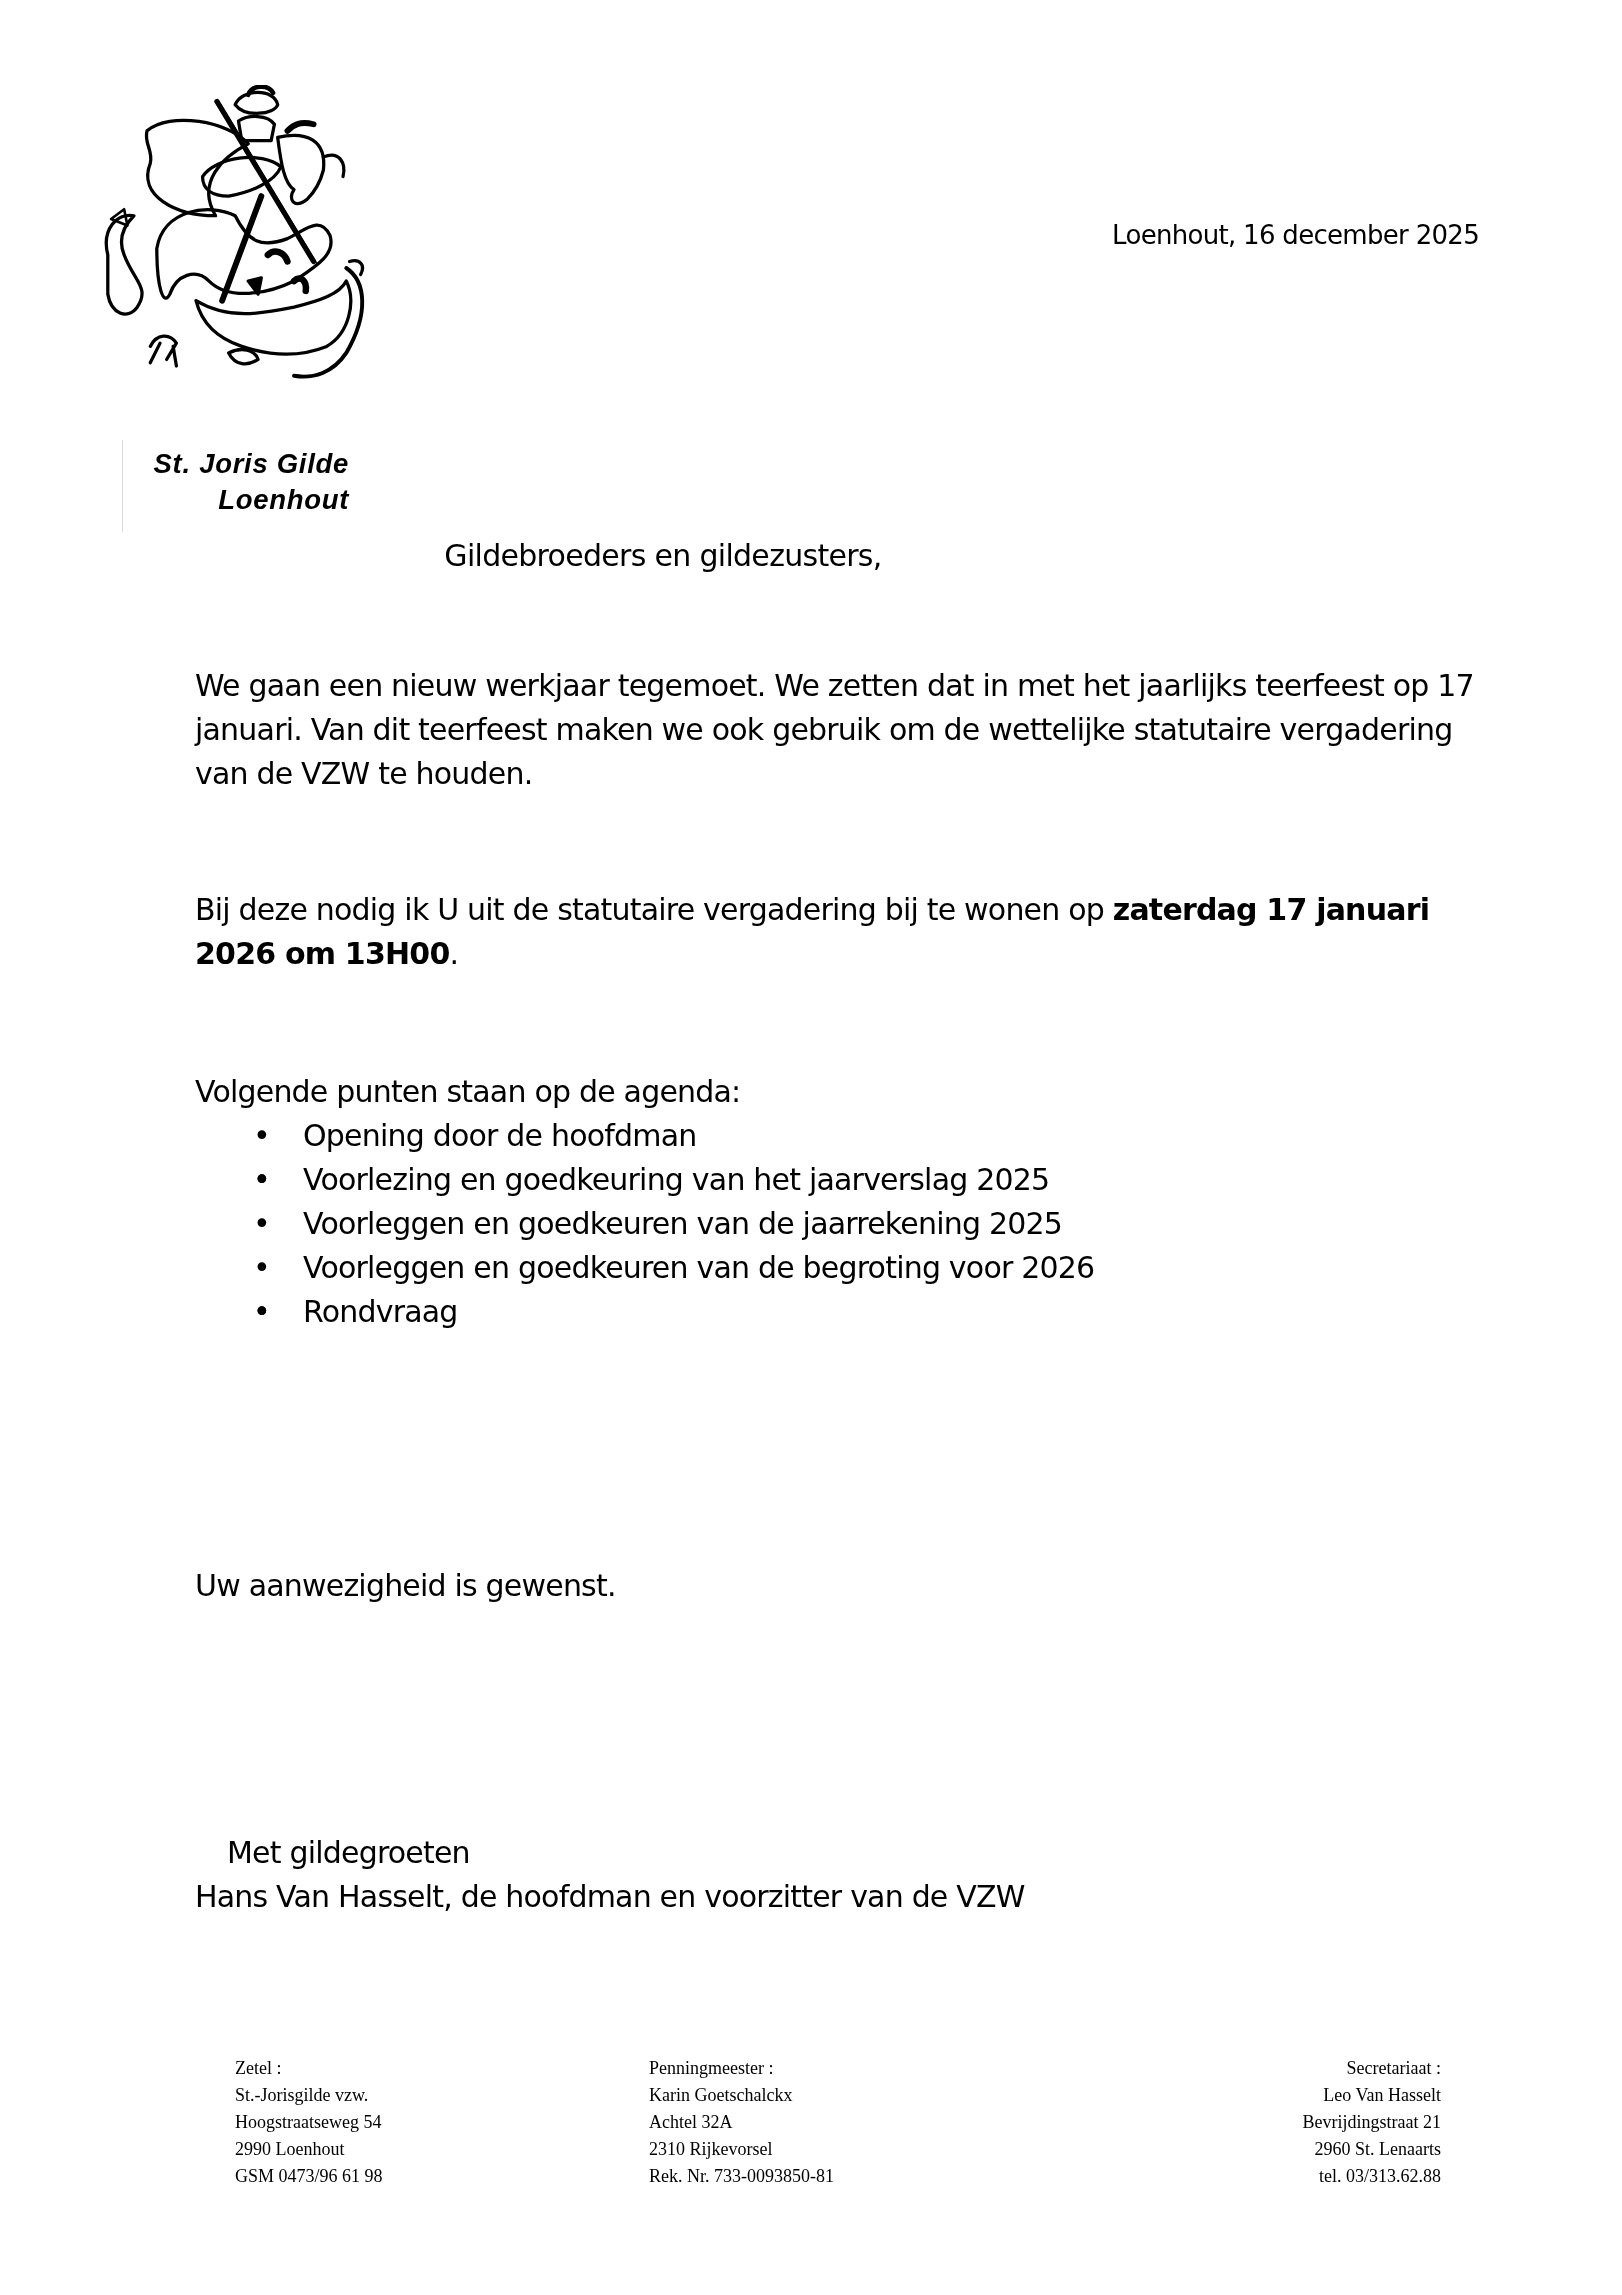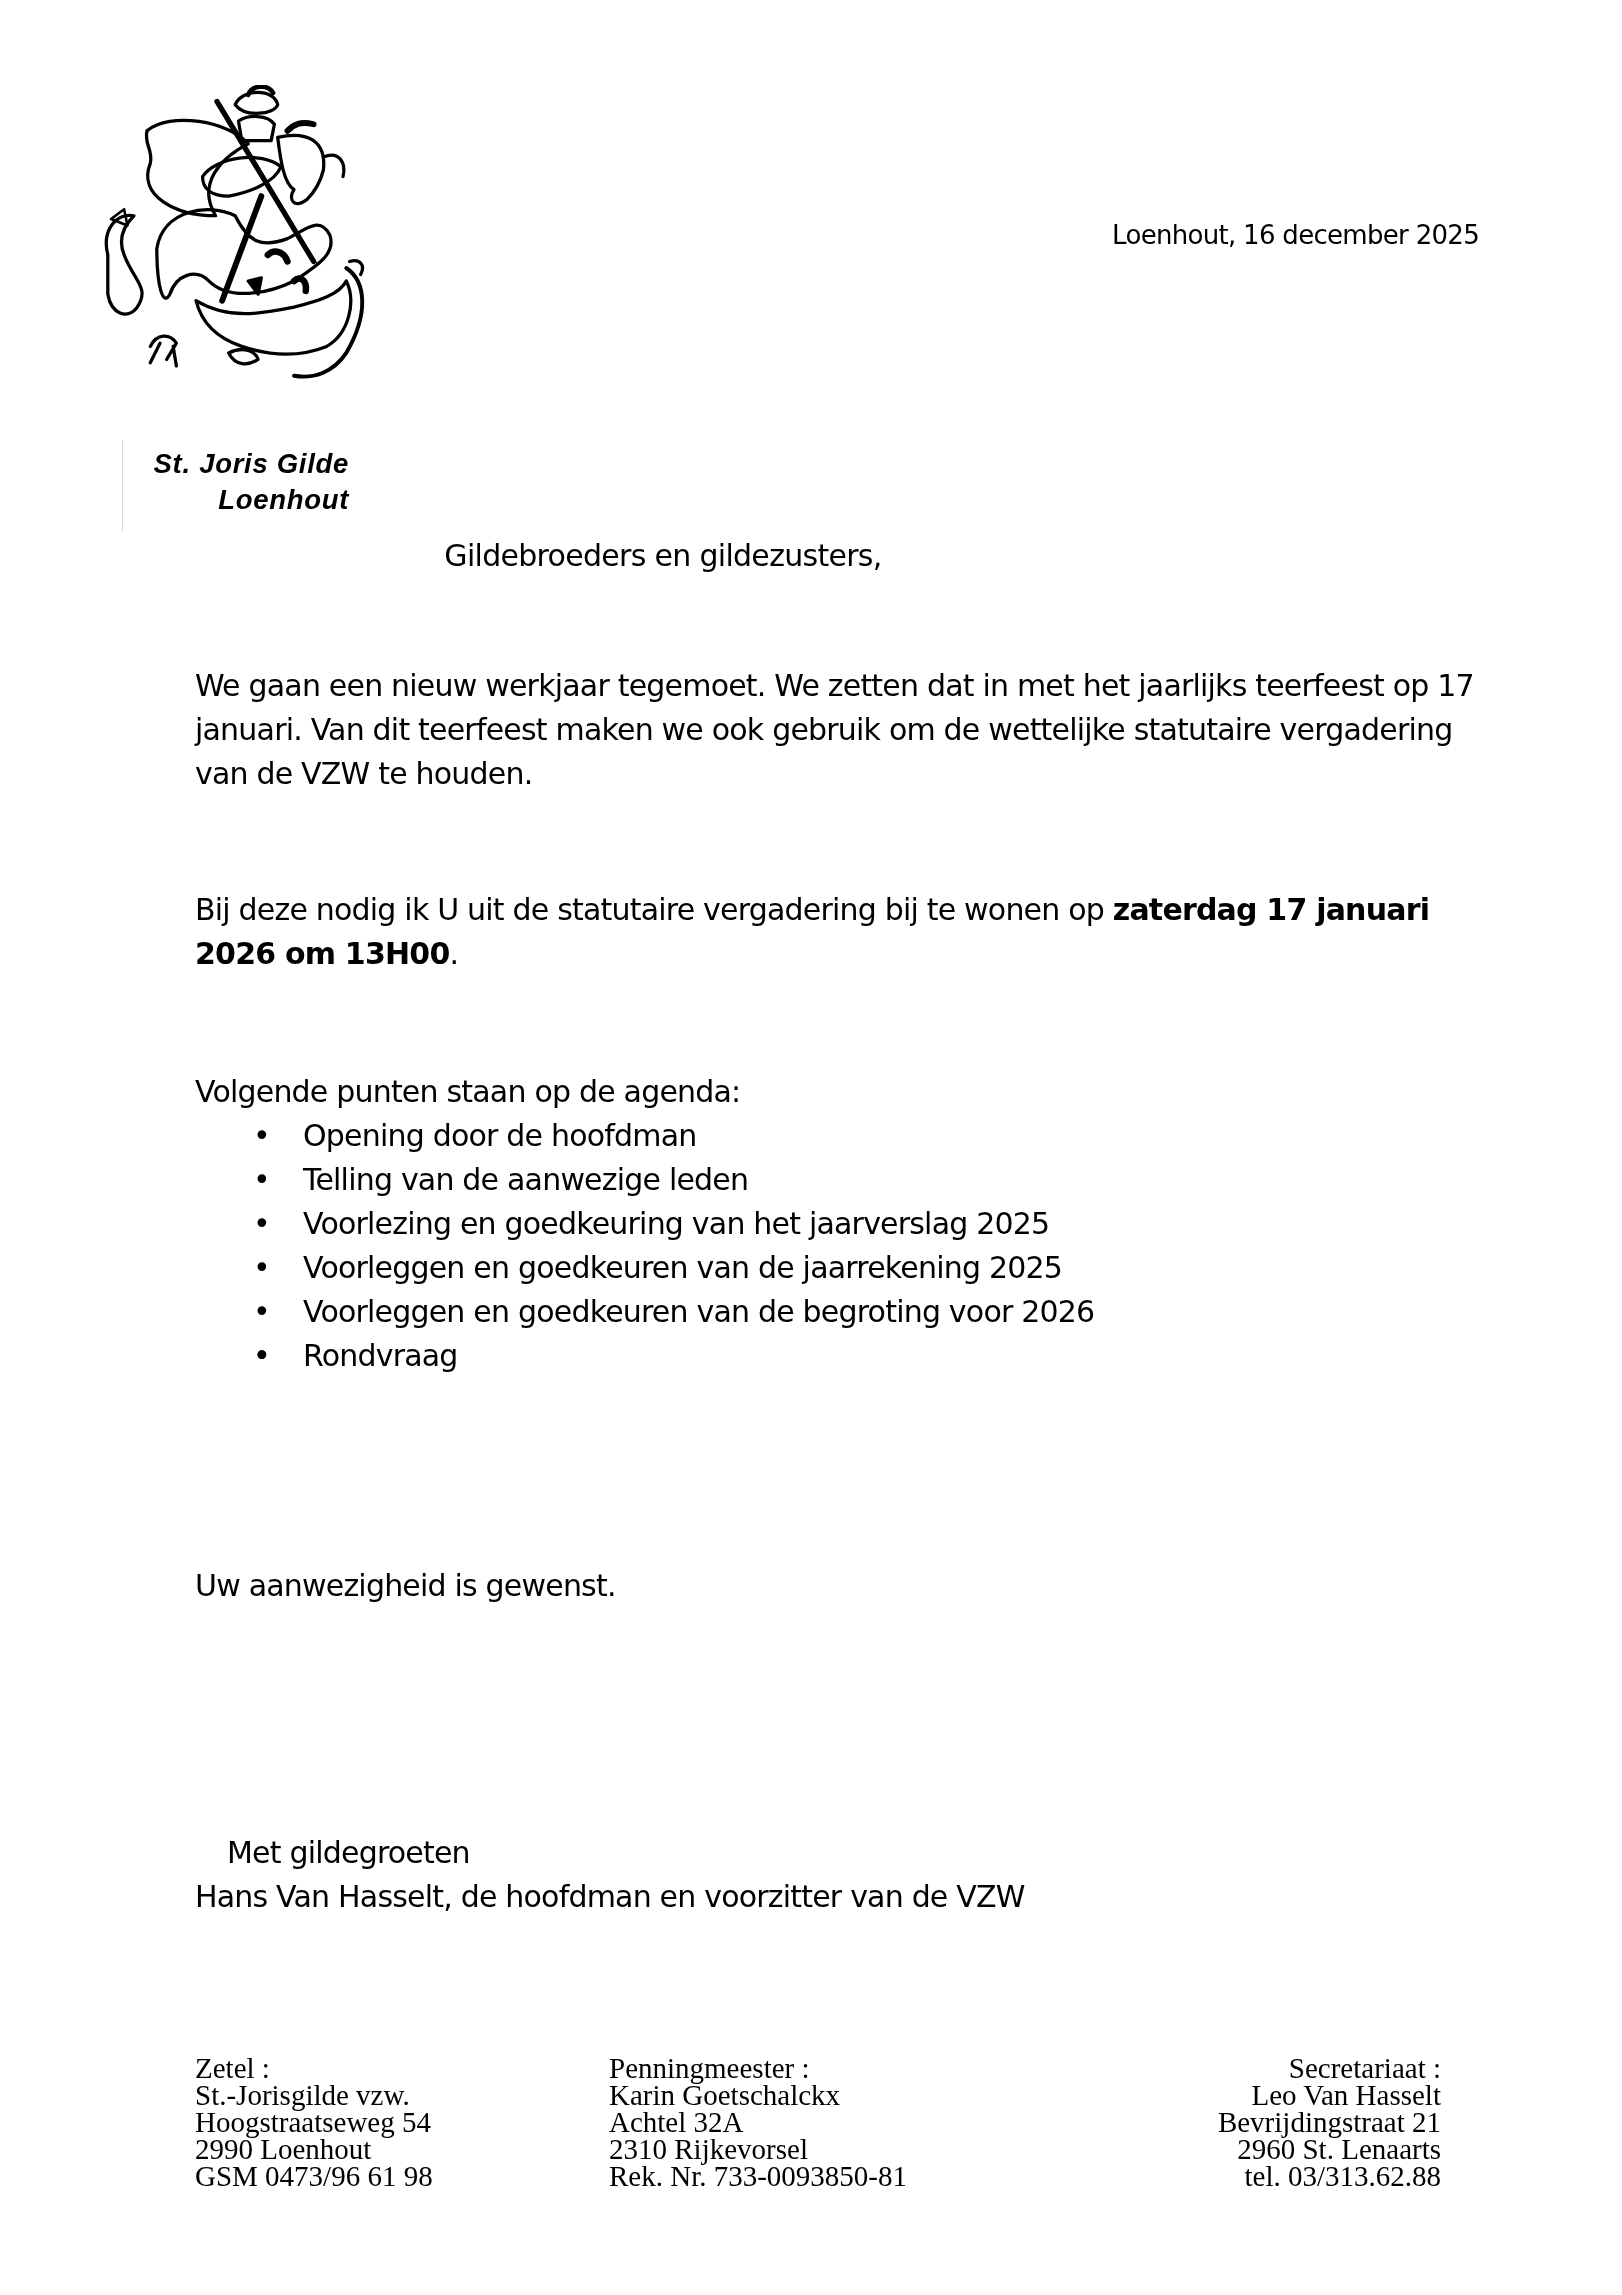--- a/index.html
+++ b/index.html
@@ -22,21 +22,21 @@
   #agenda-heading { top: 1070px; }
 
   #agenda-list { left: 195px; top: 1114px; width: 1296px; margin: 0; padding: 0; list-style: none; font-family: "DejaVu Sans", sans-serif; font-size: 30px; line-height: 44px; letter-spacing: -0.8px; }
   #agenda-list li { position: relative; padding-left: 108px; }
   #agenda-list li .dot { position: absolute; left: 58px; top: 0; }
 
   #closing { top: 1564px; }
   #greeting-close { top: 1831px; margin-left: 32px; }
   #signature { top: 1875px; }
 
-  .footer-col { top: 2055px; font-family: "Liberation Serif", serif; font-size: 29px; line-height: 27px; }
+  .footer-col { top: 2055px; font-family: "Liberation Serif", serif; font-size: 18px; line-height: 27px; margin-left: 40px; }
   #footer-left { left: 195px; text-align: left; }
   #footer-center { left: 609px; width: 419px; text-align: left; }
   #footer-right { right: 182px; text-align: right; }
   .footer-col div { white-space: nowrap; }
 </style>
 </head>
 <body>
 
 <div id="logo" class="abs">
   <svg width="294" height="366" viewBox="0 0 450 560">
@@ -86,21 +86,21 @@
 
 <div id="greeting" class="abs">Gildebroeders en gildezusters,</div>
 
 <div id="para1" class="abs para">We gaan een nieuw werkjaar tegemoet. We zetten dat in met het jaarlijks teerfeest op 17 januari. Van dit teerfeest maken we ook gebruik om de wettelijke statutaire vergadering van de VZW te houden.</div>
 
 <div id="para2" class="abs para"><span>Bij deze nodig ik U uit de statutaire vergadering bij te wonen op </span><b>zaterdag 17 januari 2026 om 13H00</b><span>.</span></div>
 
 <div id="agenda-heading" class="abs para">Volgende punten staan op de agenda:</div>
 <ul id="agenda-list" class="abs">
   <li><span class="dot">•</span><span>Opening door de hoofdman</span></li>
-  <li><span class="dot">•</span><span>Telling van de aanwezige leden</span></li>
+  <li><span class="dot">•</span></li>
   <li><span class="dot">•</span><span>Voorlezing en goedkeuring van het jaarverslag 2025</span></li>
   <li><span class="dot">•</span><span>Voorleggen en goedkeuren van de jaarrekening 2025</span></li>
   <li><span class="dot">•</span><span>Voorleggen en goedkeuren van de begroting voor 2026</span></li>
   <li style="padding-right: 164px;"><span class="dot">•</span></li>
   <li><span class="dot">•</span><span>Rondvraag</span></li>
 </ul>
 
 <div id="closing" class="abs para">Uw aanwezigheid is gewenst.</div>
 <div id="greeting-close" class="abs para">Met gildegroeten</div>
 <div id="signature" class="abs para">Hans Van Hasselt, de hoofdman en voorzitter van de VZW</div>

